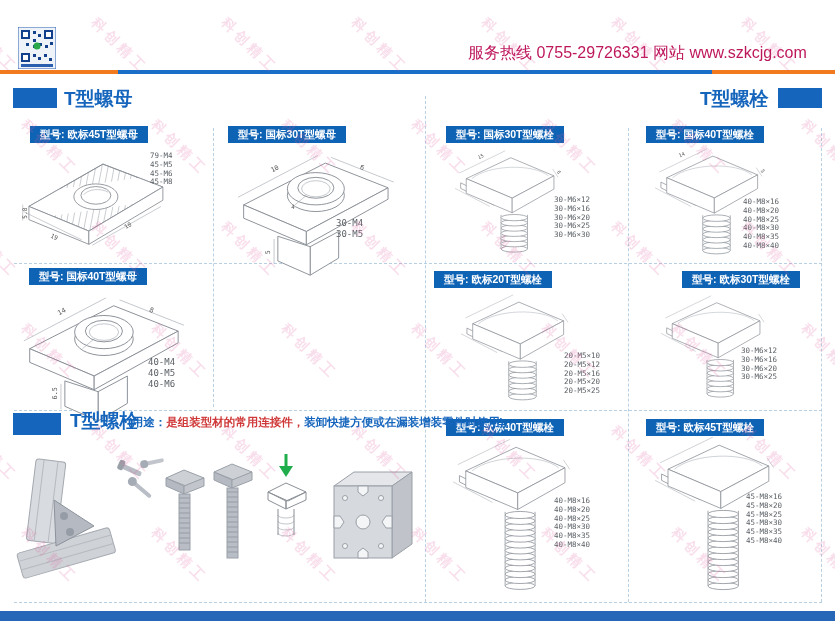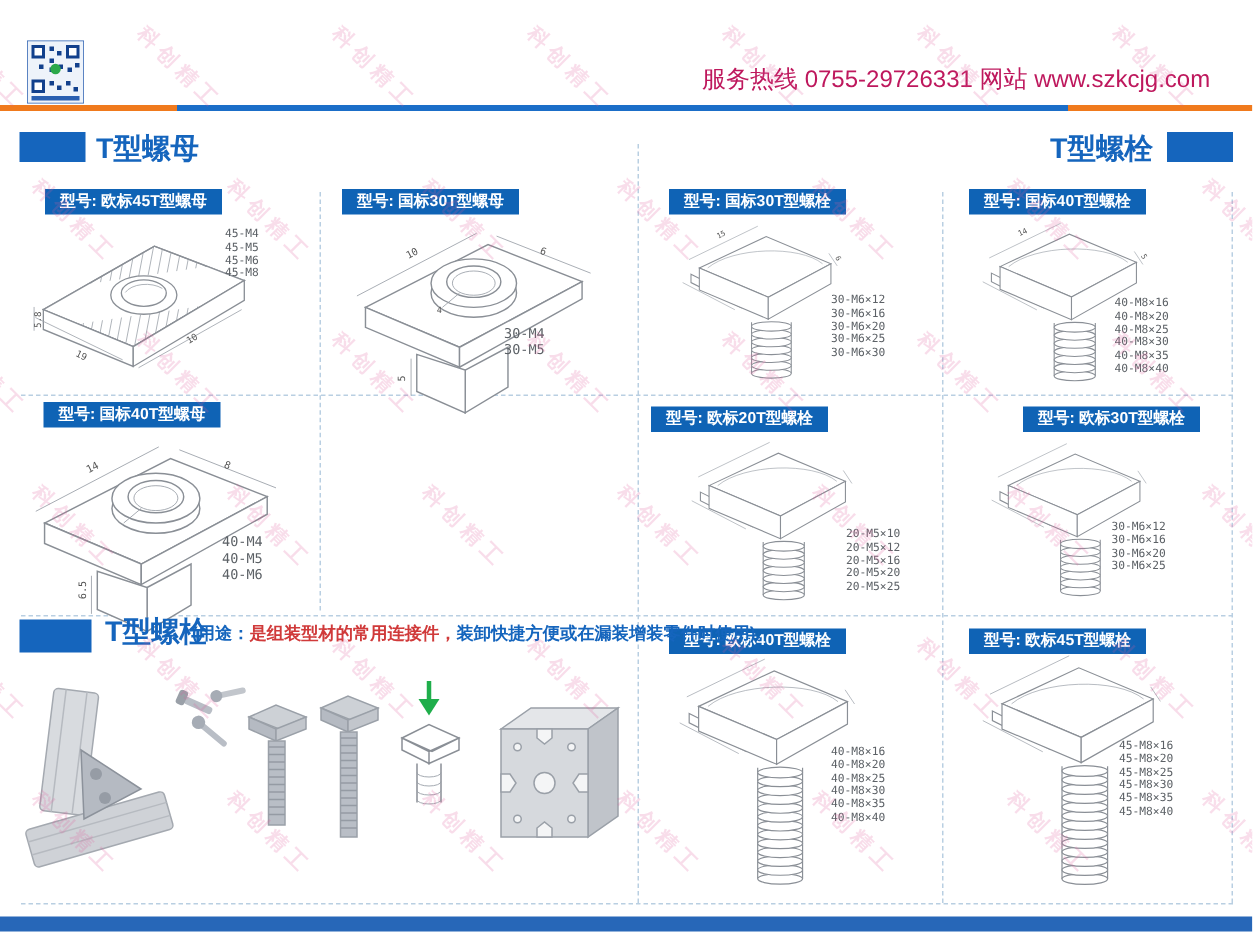--- a/index.html
+++ b/index.html
@@ -204,21 +204,21 @@
   </svg>
   <svg class="abs" style="left:450px;top:436px" width="126" height="158" viewBox="0 0 160 200">
     <use href="#g-bolthead"></use>
       <use href="#g-shank-l"></use>
   </svg>
   <svg class="abs" style="left:652px;top:434px" width="128" height="160" viewBox="0 0 160 200">
     <use href="#g-bolthead"></use>
       <use href="#g-shank-l"></use>
   </svg>
 
-  <div class="abs models" style="left:150px;top:152px">45-M4
+  <div class="abs models" style="left:150px;top:152px">79-M4
 45-M5
 45-M6
 45-M8</div>
   <div class="abs models lg" style="left:336px;top:218px">30-M4
 30-M5</div>
   <div class="abs models" style="left:554px;top:196px">30-M6×12
 30-M6×16
 30-M6×20
 30-M6×25
 30-M6×30</div>

